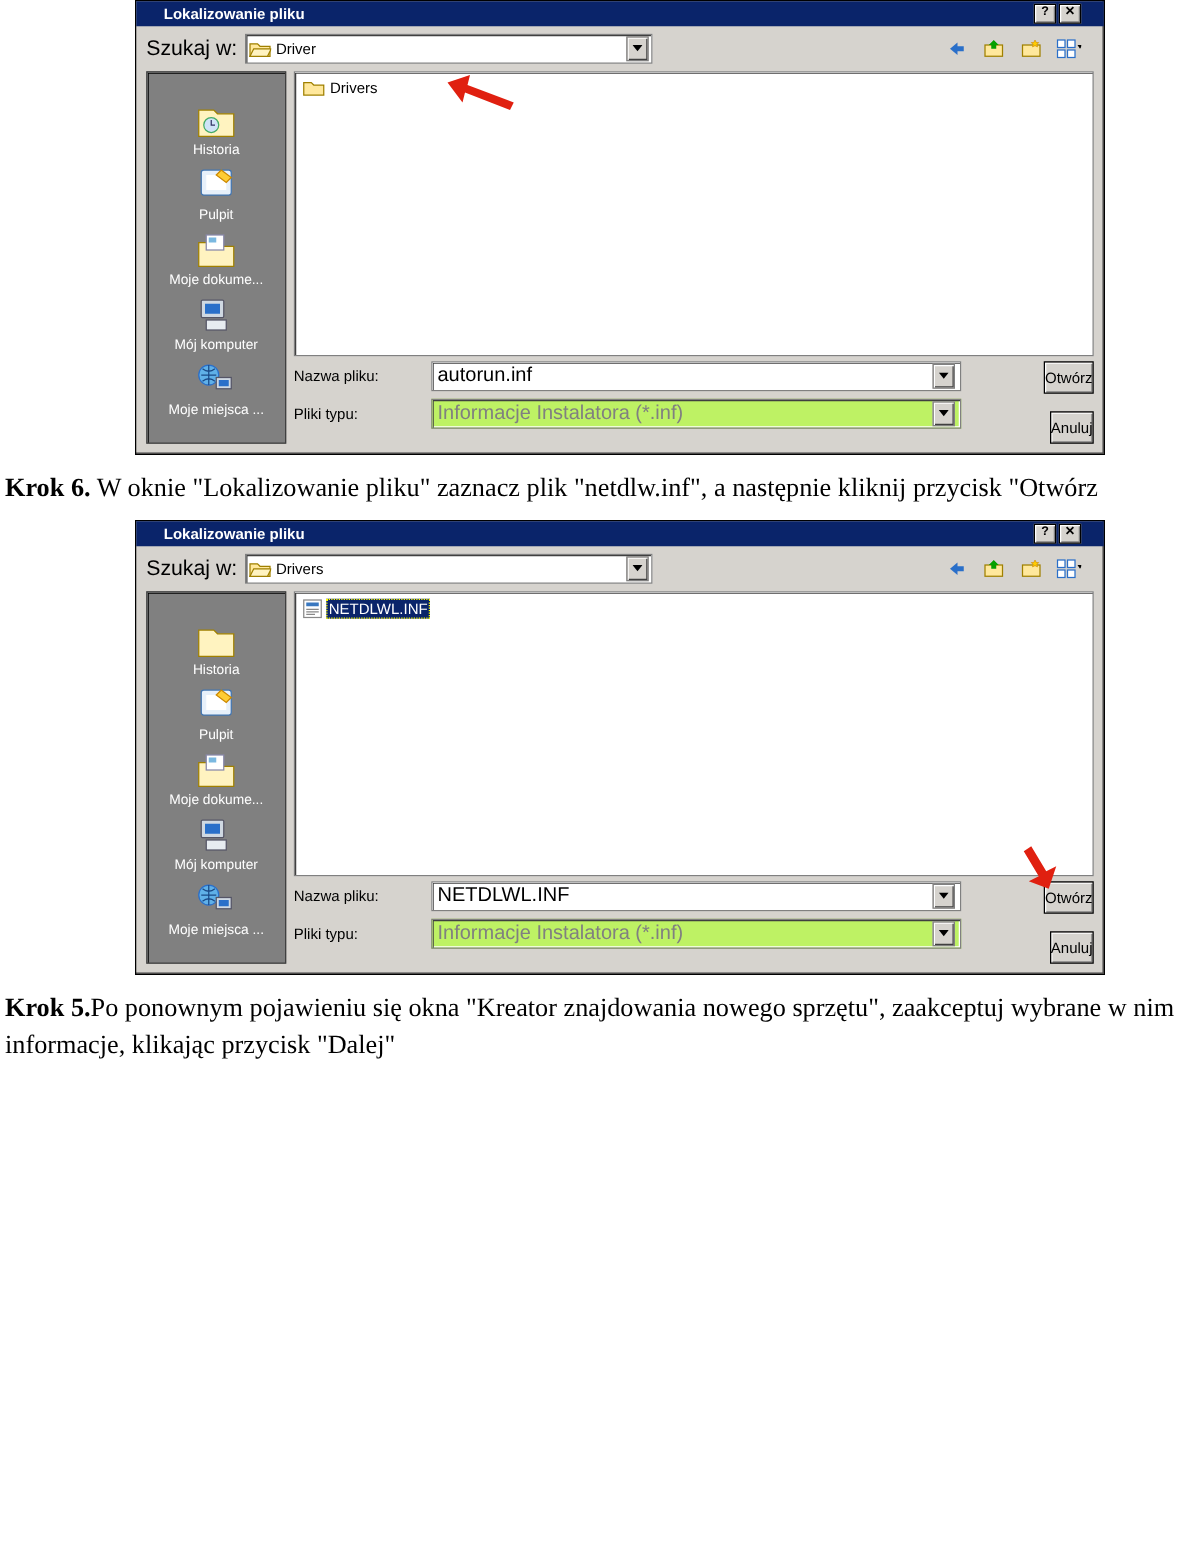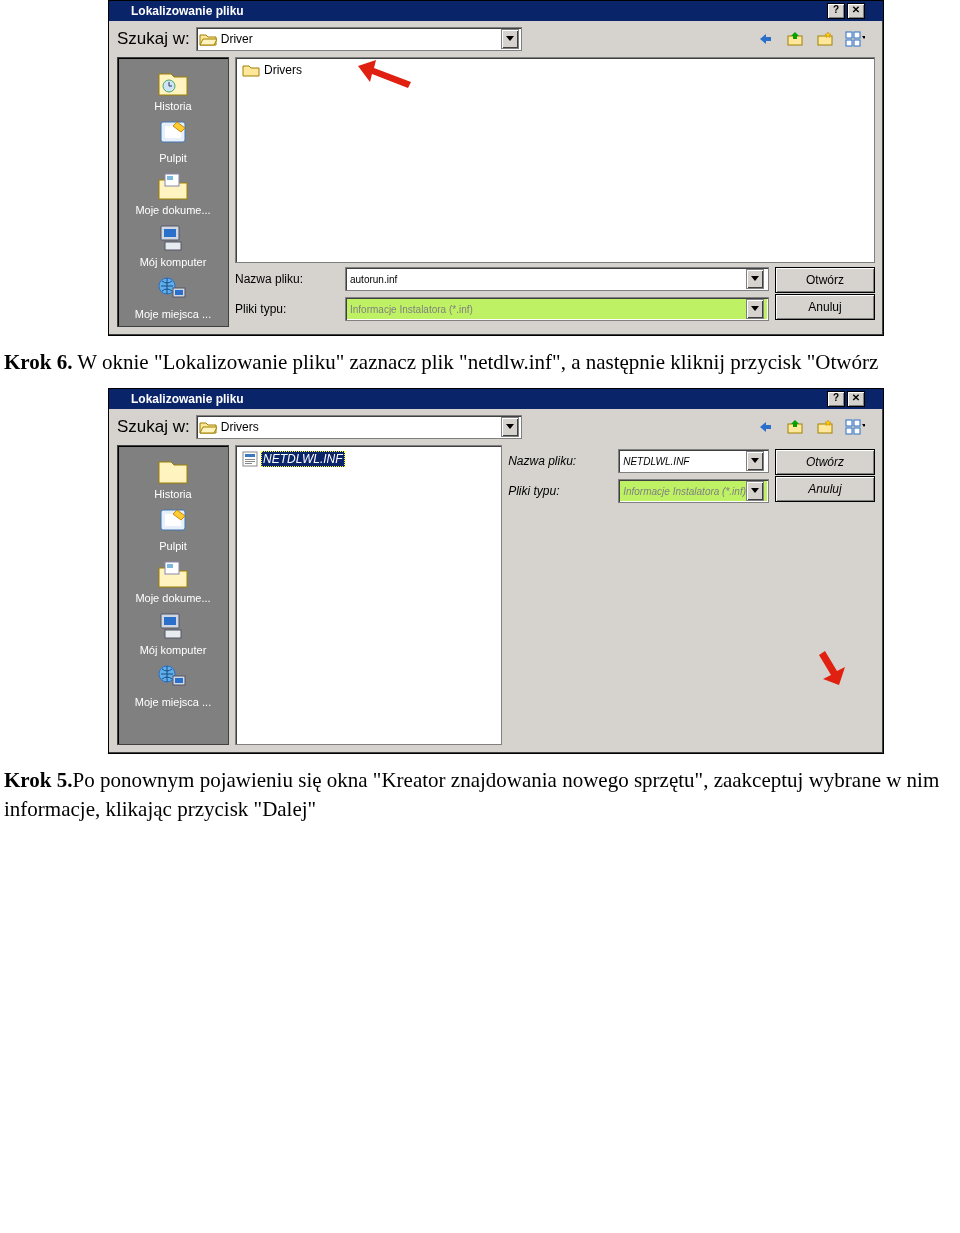--- a/index.html
+++ b/index.html
@@ -82,21 +82,21 @@
   .toolbar-spacer { flex: 1; }
   .nav-icons { display: flex; gap: 10px; margin-right: 10px; }
   .nav-icon { width: 20px; height: 20px; display: flex; align-items: center; justify-content: center; color: #004080; }
 
   .content-row { display: flex; }
   .sidebar {
     width: 110px;
     background: #808080;
     border: 1px solid #404040;
     box-shadow: inset 1px 1px 0 #000;
-    padding: 6px 0;
+    padding: 20px 0;
     display: flex;
     flex-direction: column;
     align-items: center;
     gap: 4px;
   }
   .side-item { text-align: center; color: #fff; font-size: 11px; width: 100px; }
   .side-icon { width: 36px; height: 34px; margin: 0 auto 2px; display: block; }
 
   .file-area {
     flex: 1;
@@ -145,26 +145,26 @@
   .field-row { display: flex; align-items: center; margin-bottom: 6px; }
   .field-label { width: 110px; font-size: 12px; }
   .field-input {
     flex: 1;
     background: #fff;
     border: 1px solid #808080;
     box-shadow: inset 1px 1px 0 #404040, inset -1px -1px 0 #fff;
     height: 22px;
     display: flex; align-items: center;
     padding: 0 4px;
-    font-size: 10px;
+    font-size: 16px;
     margin-right: 6px;
   }
   .field-input.disabled { color: #808080; background: #bef264; }
   .field-input .inp-text { flex: 1; }
-  .btn-col { width: 100px; flex-shrink: 0; display: flex; flex-direction: column; gap: 1px; }
+  .btn-col { width: 100px; flex-shrink: 0; display: flex; flex-direction: column; gap: 14px; align-items: flex-end; }
   .win-btn {
     height: 24px;
     background: #d6d3ce;
     border: 1px solid #000;
     box-shadow: inset 1px 1px 0 #fff, inset -1px -1px 0 #808080;
     font-size: 12px;
     display: flex; align-items: center; justify-content: center;
   }
 
   
@@ -422,21 +422,21 @@
           <svg class="side-icon" viewBox="0 0 36 34">
               <circle cx="12" cy="14" r="8" fill="#5fb0e8" stroke="#2a6fc9"></circle>
               <path d="M6 14 h12 M12 6 v16 M7 9 q5 4 10 0 M7 19 q5 -4 10 0" stroke="#1a4a88" fill="none"></path>
               <rect x="18" y="16" width="12" height="9" fill="#cfd8e2" stroke="#556"></rect>
               <rect x="20" y="18" width="8" height="5" fill="#2a6fc9"></rect>
             </svg>
           <div>Moje miejsca ...</div>
         </div>
       </div>
 
-      <div style="flex:1; display:flex; flex-direction:row; margin-left:0;font-style:italic;">
+      <div style="flex:1; display:flex; flex-direction:column; margin-left:0;">
         <div class="file-area">
           <div class="file-item selected">
             <span>
               <svg width="16" height="16">
                   <rect x="1" y="1" width="14" height="14" fill="#fff" stroke="#888"></rect>
                   <rect x="3" y="3" width="10" height="3" fill="#3a78c0"></rect>
                   <rect x="3" y="8" width="10" height="1" fill="#888"></rect>
                   <rect x="3" y="10" width="10" height="1" fill="#888"></rect>
                   <rect x="3" y="12" width="7" height="1" fill="#888"></rect>
                 </svg>

